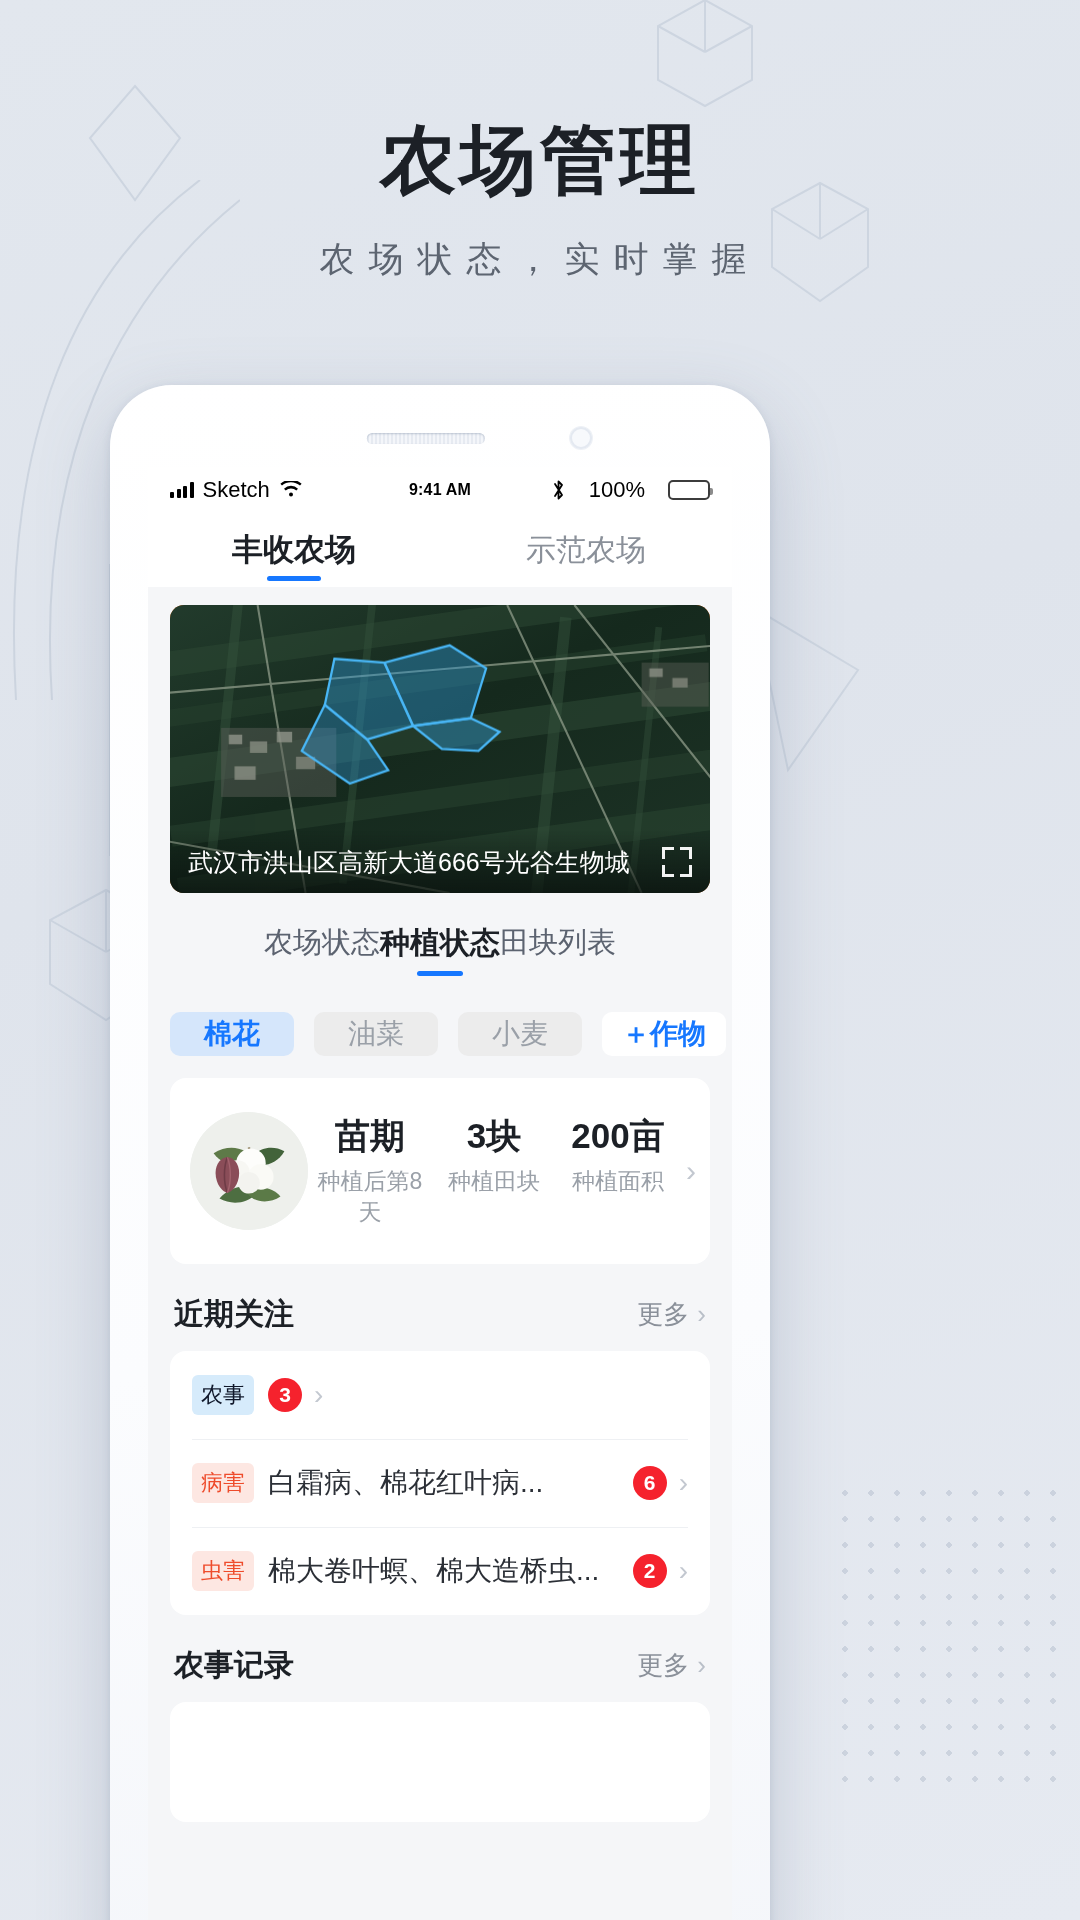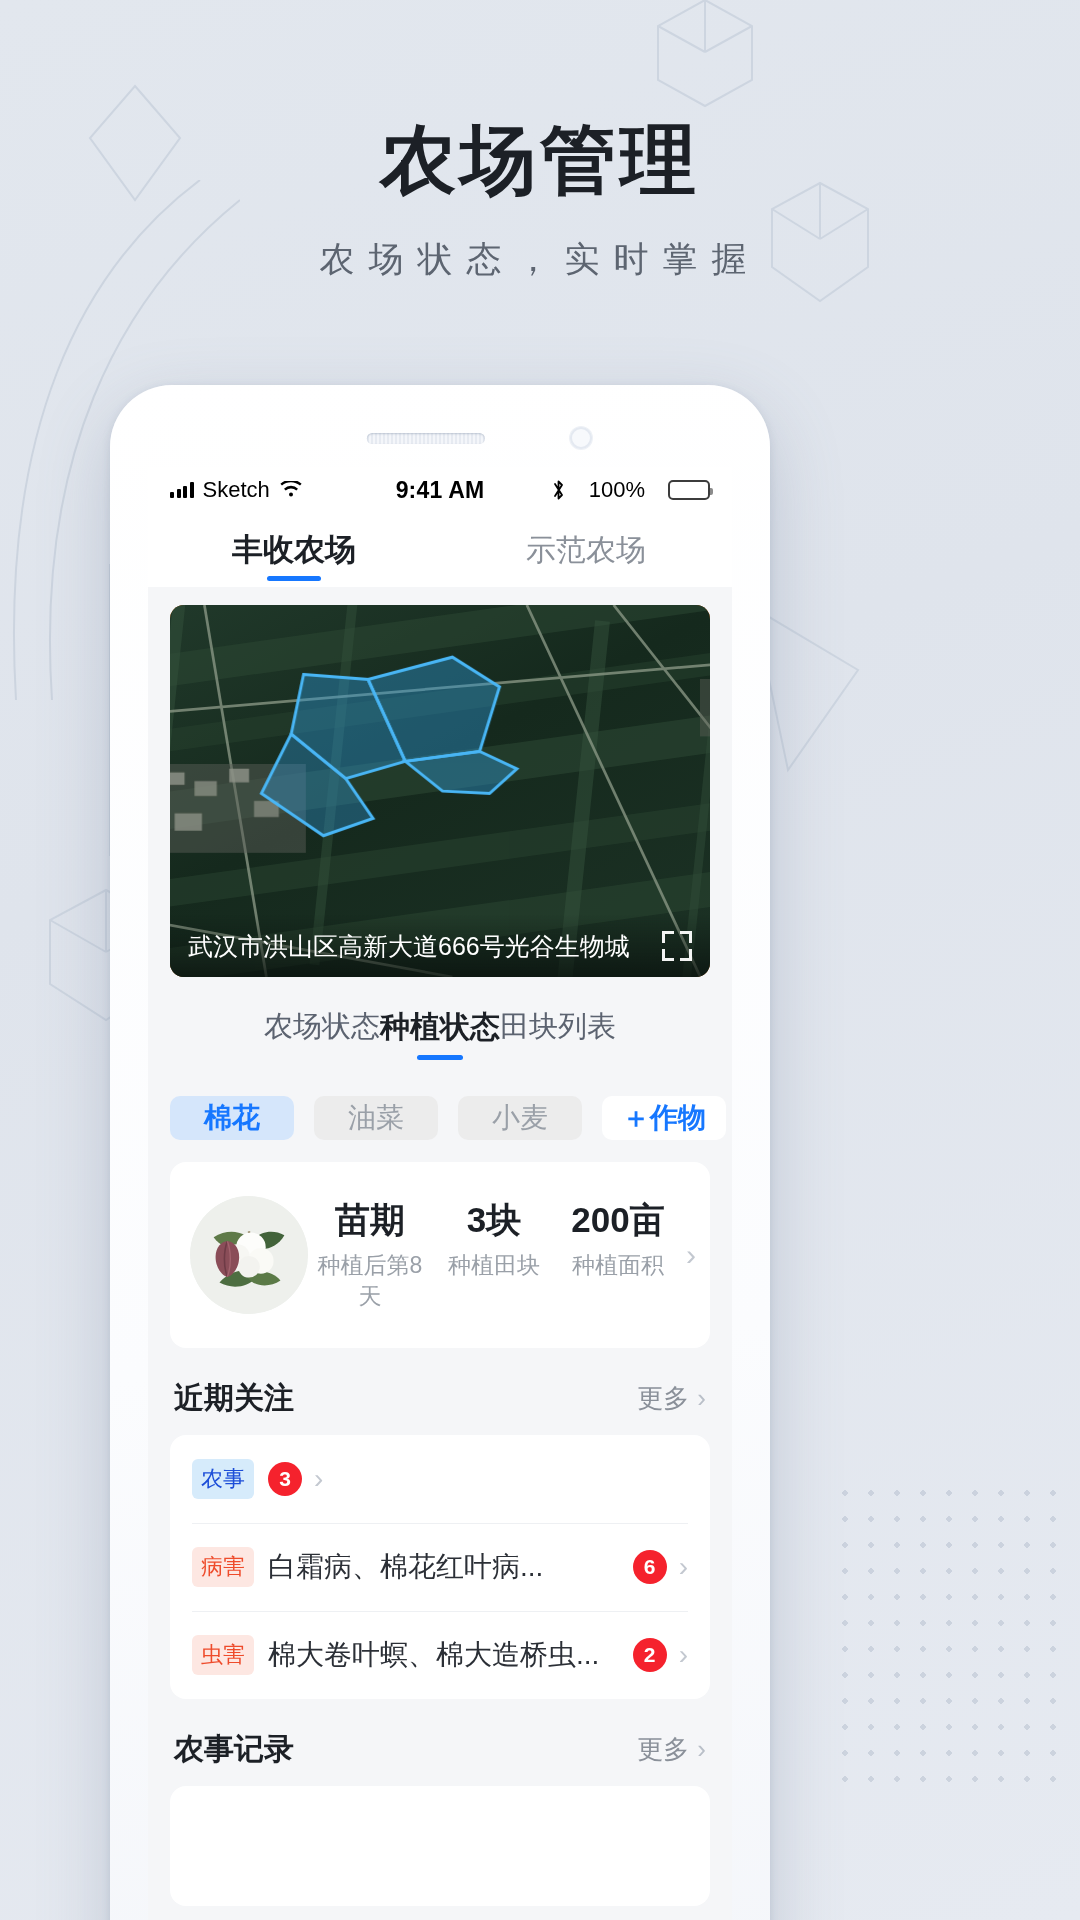--- a/index.html
+++ b/index.html
@@ -59,21 +59,21 @@
     position: absolute; left: 38px; right: 38px; top: 82px; bottom: 0;
     background: #f5f6f8; overflow: hidden;
   }
 
   
   .statusbar {
     height: 46px; background: #fff; display: flex; align-items: center;
     padding: 0 22px; font-size: 22px; color: #000; font-weight: 500;
   }
   .sb-left { display: flex; align-items: center; gap: 9px; flex: 1; }
-  .sb-center { font-size: 23px; font-weight: 600; letter-spacing: .2px; }
+  .sb-center { font-size: 16px; font-weight: 600; letter-spacing: .2px; }
   .sb-right { display: flex; align-items: center; gap: 23px; flex: 1; justify-content: flex-end; }
   .bars { display: flex; align-items: flex-end; gap: 2.5px; height: 16px; }
   .bars i { width: 4px; background: #000; border-radius: 1px; display: block; }
   .bars i:nth-child(1){height:6px}.bars i:nth-child(2){height:9px}
   .bars i:nth-child(3){height:12px}.bars i:nth-child(4){height:16px}
   .carrier { font-size: 22px; font-weight: 500; }
   .battery-shell {
     width: 42px; height: 20px; border: 2px solid #3c3c3c; border-radius: 5px;
     padding: 2px; position: relative;
   }
@@ -93,21 +93,21 @@
   }
   .farm-tab.active { color: #1c2026; font-weight: 700; font-size: 31px; }
   .farm-tab.active::after {
     content: ''; position: absolute; bottom: 6px; left: 50%; transform: translateX(-50%);
     width: 54px; height: 5px; border-radius: 3px; background: #1677ff;
   }
 
   
   .scroll-area { padding: 0 0 0 0; }
   .map-card {
-    margin: 18px 22px 0 22px; height: 372px; border-radius: 14px; overflow: hidden;
+    margin: 18px 22px 0 22px; height: 288px; border-radius: 14px; overflow: hidden;
     position: relative; background: #f97316;
   }
   .map-card svg.mapimg { position: absolute; inset: 0; width: 100%; height: 100%; display: block; }
   .map-footer {
     position: absolute; left: 0; right: 0; bottom: 0; height: 62px;
     background: linear-gradient(to top, rgba(10,18,14,.78), rgba(10,18,14,0));
     display: flex; align-items: center; padding: 0 18px;
     color: #fff; font-size: 25px;
   }
   .map-addr { flex: 1; }
@@ -157,21 +157,21 @@
   .sec-more { font-size: 26px; color: #8a9099; display:flex; align-items:center; gap:8px }
   .sec-more .arrow { color: #b9bfc8; font-size: 26px }
 
   
   .list-card { margin: 0 22px; background: #fff; border-radius: 16px; overflow: hidden; }
   .list-row { display: flex; align-items: center; height: 88px; padding: 0 22px; position: relative; }
   .list-row + .list-row::before {
     content:''; position:absolute; top:0; left:22px; right:22px; height:1px; background:#eef0f3;
   }
   .tag { font-size: 22px; padding: 5px 9px; border-radius: 6px; margin-right: 14px; flex: 0 0 auto; }
-  .tag.blue { background: #d6ebfb; color: #1d4ed8; }
+  .tag.blue { background: #d6ebfb; color: #0f172a; }
   .tag.red  { background: #fde7e2; color: #ee4b2b; }
   .row-text { flex: 1; font-size: 28px; color: #2b2f36; }
   .badge {
     width: 34px; height: 34px; border-radius: 50%; background: #f5222d; color: #fff;
     font-size: 21px; display: flex; align-items: center; justify-content: center;
     margin-right: 12px; font-weight: 600;
   }
   .row-chev { color: #c3c8d0; font-size: 28px; }
 
   .bottom-card { margin: 0 22px; background: #fff; border-radius: 16px; height: 120px; }

